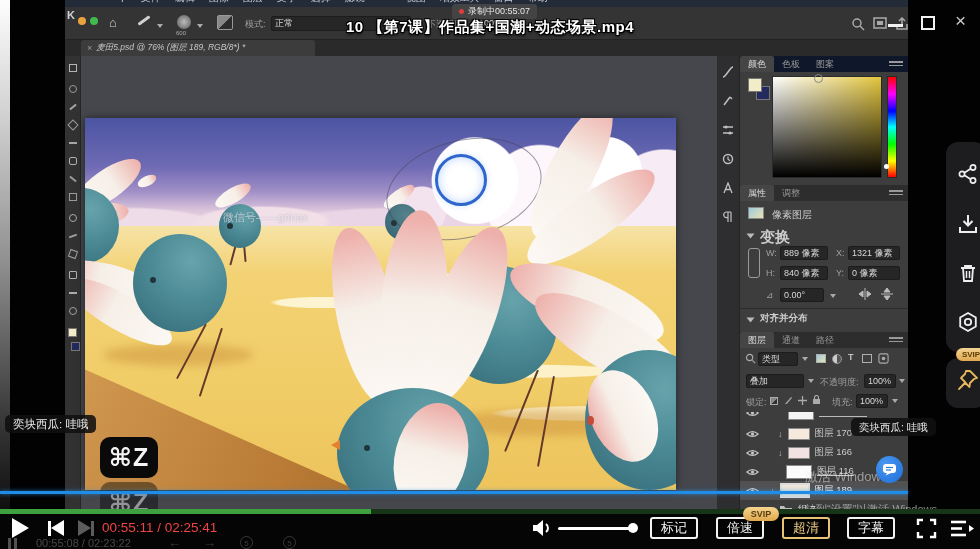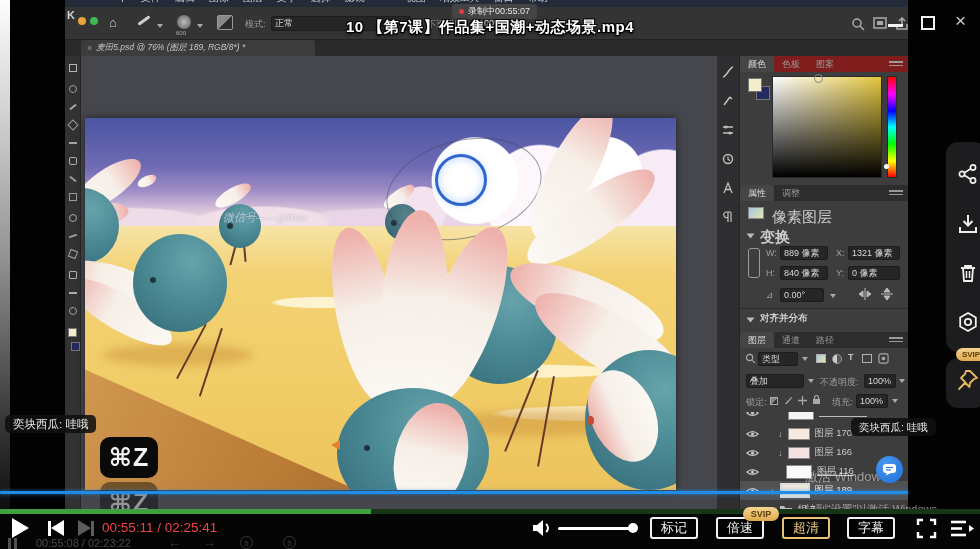--- a/index.html
+++ b/index.html
@@ -178,21 +178,21 @@
       <div class="body" style="left:252px;top:270px;width:152px;height:130px;"></div>
       <div class="petal petV" style="left:310px;top:284px;width:72px;height:110px;transform:rotate(14deg);"></div>
       <div class="a" style="left:246px;top:322px;width:0;height:0;border-top:5px solid transparent;border-bottom:5px solid transparent;border-right:9px solid #e2812f;"></div>
 
       <div class="petal" style="left:420px;top:158px;width:164px;height:54px;transform:rotate(22deg);"></div>
       <div class="petal" style="left:440px;top:196px;width:170px;height:56px;transform:rotate(30deg);"></div>
       <div class="body" style="left:500px;top:232px;width:128px;height:140px;"></div>
       <div class="petal" style="left:506px;top:250px;width:64px;height:96px;transform:rotate(-24deg);"></div>
       <div class="a" style="left:502px;top:298px;width:7px;height:9px;border-radius:50%;background:#c24b3a;"></div>
 
-      <div class="a" style="left:138px;top:92px;font-size:11px;color:rgba(255,255,255,.55);text-shadow:0 0 2px rgba(80,80,120,.4);font-style:italic;">微信号——gdnax</div>
+      <div class="a" style="left:138px;top:92px;font-size:11px;color:rgba(255,255,255,.55);text-shadow:0 0 2px rgba(80,80,120,.4);">微信号——gdnax</div>
     </div>
 
     <div class="a" style="left:652px;top:56px;width:23px;height:454px;background:#2e2e30;border-right:1px solid #242424;">
       <div style="display:flex;flex-direction:column;align-items:center;gap:17px;padding-top:10px;">
         <svg width="12" height="12" viewBox="0 0 12 12">
             <path d="M1 11 C4 11 8 1 11 1" fill="none" stroke="#c0c0c0" stroke-width="1.5"></path>
           </svg>
         <svg width="12" height="12" viewBox="0 0 12 12">
             <path d="M2 10 L8 2 M8 2 l2 2" stroke="#c0c0c0" stroke-width="1.5"></path>
           </svg>
@@ -209,21 +209,21 @@
             <path d="M2 11 L6 1 L10 11 M3.5 7.5 h5" fill="none" stroke="#c0c0c0" stroke-width="1.3"></path>
           </svg>
         <svg width="12" height="12" viewBox="0 0 12 12">
             <path d="M9 1 v10 M6 1 v10 M9 1 H4.5 a2.8 2.8 0 0 0 0 5.6 H6" fill="none" stroke="#c0c0c0" stroke-width="1.2"></path>
           </svg>
       </div>
     </div>
 
     <div class="a" style="left:675px;top:56px;width:168px;height:454px;background:#3d3d3d;">
 
-      <div class="a" style="left:0;top:0;width:168px;height:16px;background:#7f1d1d;display:flex;align-items:flex-end;">
+      <div class="a" style="left:0;top:0;width:168px;height:16px;background:#0f172a;display:flex;align-items:flex-end;">
         <span class="pstab on">颜色</span>
         <span class="pstab">色板</span>
         <span class="pstab">图案</span>
         <div style="margin-left:auto;margin-right:5px;margin-bottom:4px;">
             <div class="menuline"></div>
             <div class="menuline"></div>
           </div>
       </div>
       <div class="a" style="left:8px;top:22px;width:14px;height:14px;background:#f3ecc9;border:1px solid #777;z-index:2;"></div>
       <div class="a" style="left:16px;top:30px;width:14px;height:14px;background:#232a5e;border:1px solid #777;"></div>
@@ -234,21 +234,21 @@
 
       <div class="a" style="left:0;top:129px;width:168px;height:16px;background:#2d2d2d;display:flex;align-items:flex-end;">
         <span class="pstab on">属性</span>
         <span class="pstab">调整</span>
         <div style="margin-left:auto;margin-right:5px;margin-bottom:4px;">
             <div class="menuline"></div>
             <div class="menuline"></div>
           </div>
       </div>
       <div class="a" style="left:8px;top:151px;width:16px;height:12px;background:linear-gradient(135deg,#9ecbe0 0%,#e8e2b0 100%);border:1px solid #888;"></div>
-      <span class="a" style="left:32px;top:152px;color:#cdcdcd;font-size:15px;">像素图层</span>
+      <span class="a" style="left:32px;top:152px;color:#cdcdcd;font-size:10px;">像素图层</span>
       <div class="a" style="left:8px;top:176px;width:0;height:0;border-top:4px solid transparent;border-bottom:4px solid transparent;border-left:5px solid #bbb;transform:rotate(90deg);"></div>
       <span class="a" style="left:20px;top:172px;color:#cdcdcd;font-size:15px;font-weight:bold;">变换</span>
       <div class="a" style="left:8px;top:192px;width:12px;height:30px;border:1px solid #9a9a9a;border-radius:3px;"></div>
       <span class="a lbl" style="left:26px;top:192px;">W:</span>
       <div class="a fld" style="left:40px;top:190px;width:48px;height:14px;">889 像素</div>
       <span class="a lbl" style="left:96px;top:192px;">X:</span>
       <div class="a fld" style="left:108px;top:190px;width:52px;height:14px;">1321 像素</div>
       <span class="a lbl" style="left:26px;top:212px;">H:</span>
       <div class="a fld" style="left:40px;top:210px;width:48px;height:14px;">840 像素</div>
       <span class="a lbl" style="left:96px;top:212px;">Y:</span>

